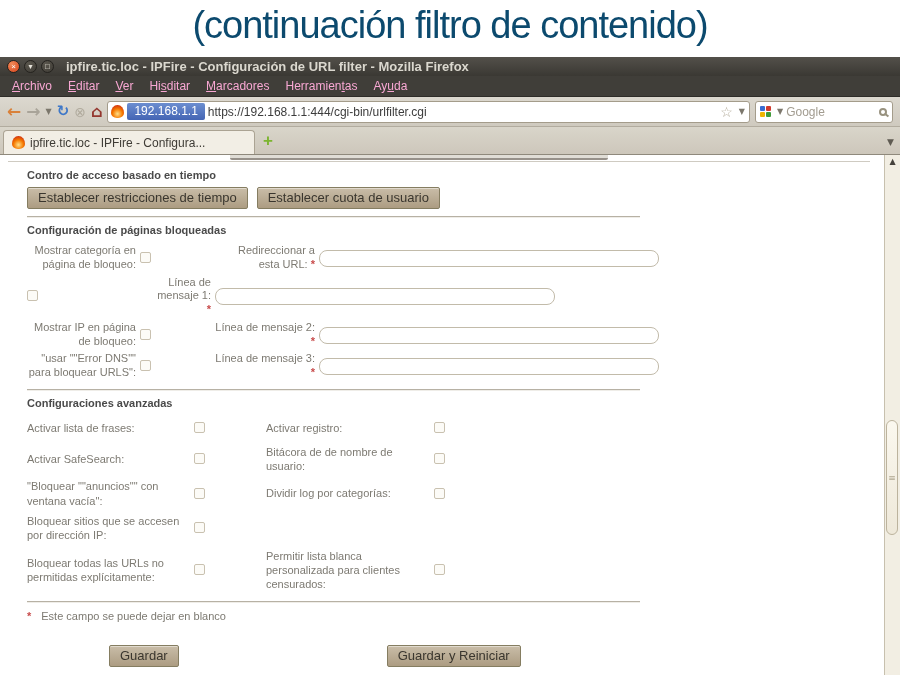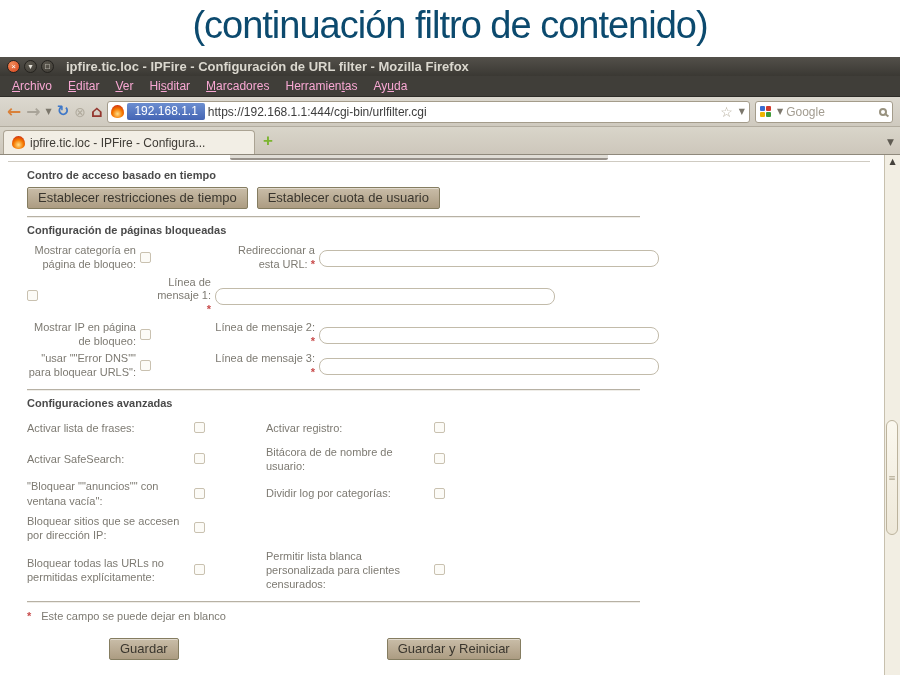--- a/index.html
+++ b/index.html
@@ -106,21 +106,21 @@
                 background:#fff; outline:none; padding:0 6px; font-size:11px;
                 font-family:inherit; }
 
   .arow { display:grid; grid-template-columns:167px 72px 168px auto;
           align-items:center; min-height:27px; }
   .arow .lbl { font-size:11px; color:#7d7a72; line-height:1.3; padding:3px 6px 3px 0; }
   .hidden-cb { visibility:hidden; }
 
   .legend { font-size:11px; color:#7d7a72; margin-top:7px; }
   .legend .req { margin-right:10px; }
-  .save-row { display:flex; margin-top:16px; }
+  .save-row { display:flex; margin-top:23px; }
   .save-row .btn1 { margin-left:82px; }
   .save-row .btn2 { margin-left:208px; }
 
   .maroon { margin-top:25px; font-size:21px; color:#7b2127; letter-spacing:-0.3px;
             transform:scaleX(0.92); transform-origin:left; }
 
   
   .scrollbar { width:16px; background:#f2eee3; border-left:1px solid #c7c0ae;
                position:relative; }
   .scroll-up { position:absolute; top:2px; left:0; right:0; text-align:center;

